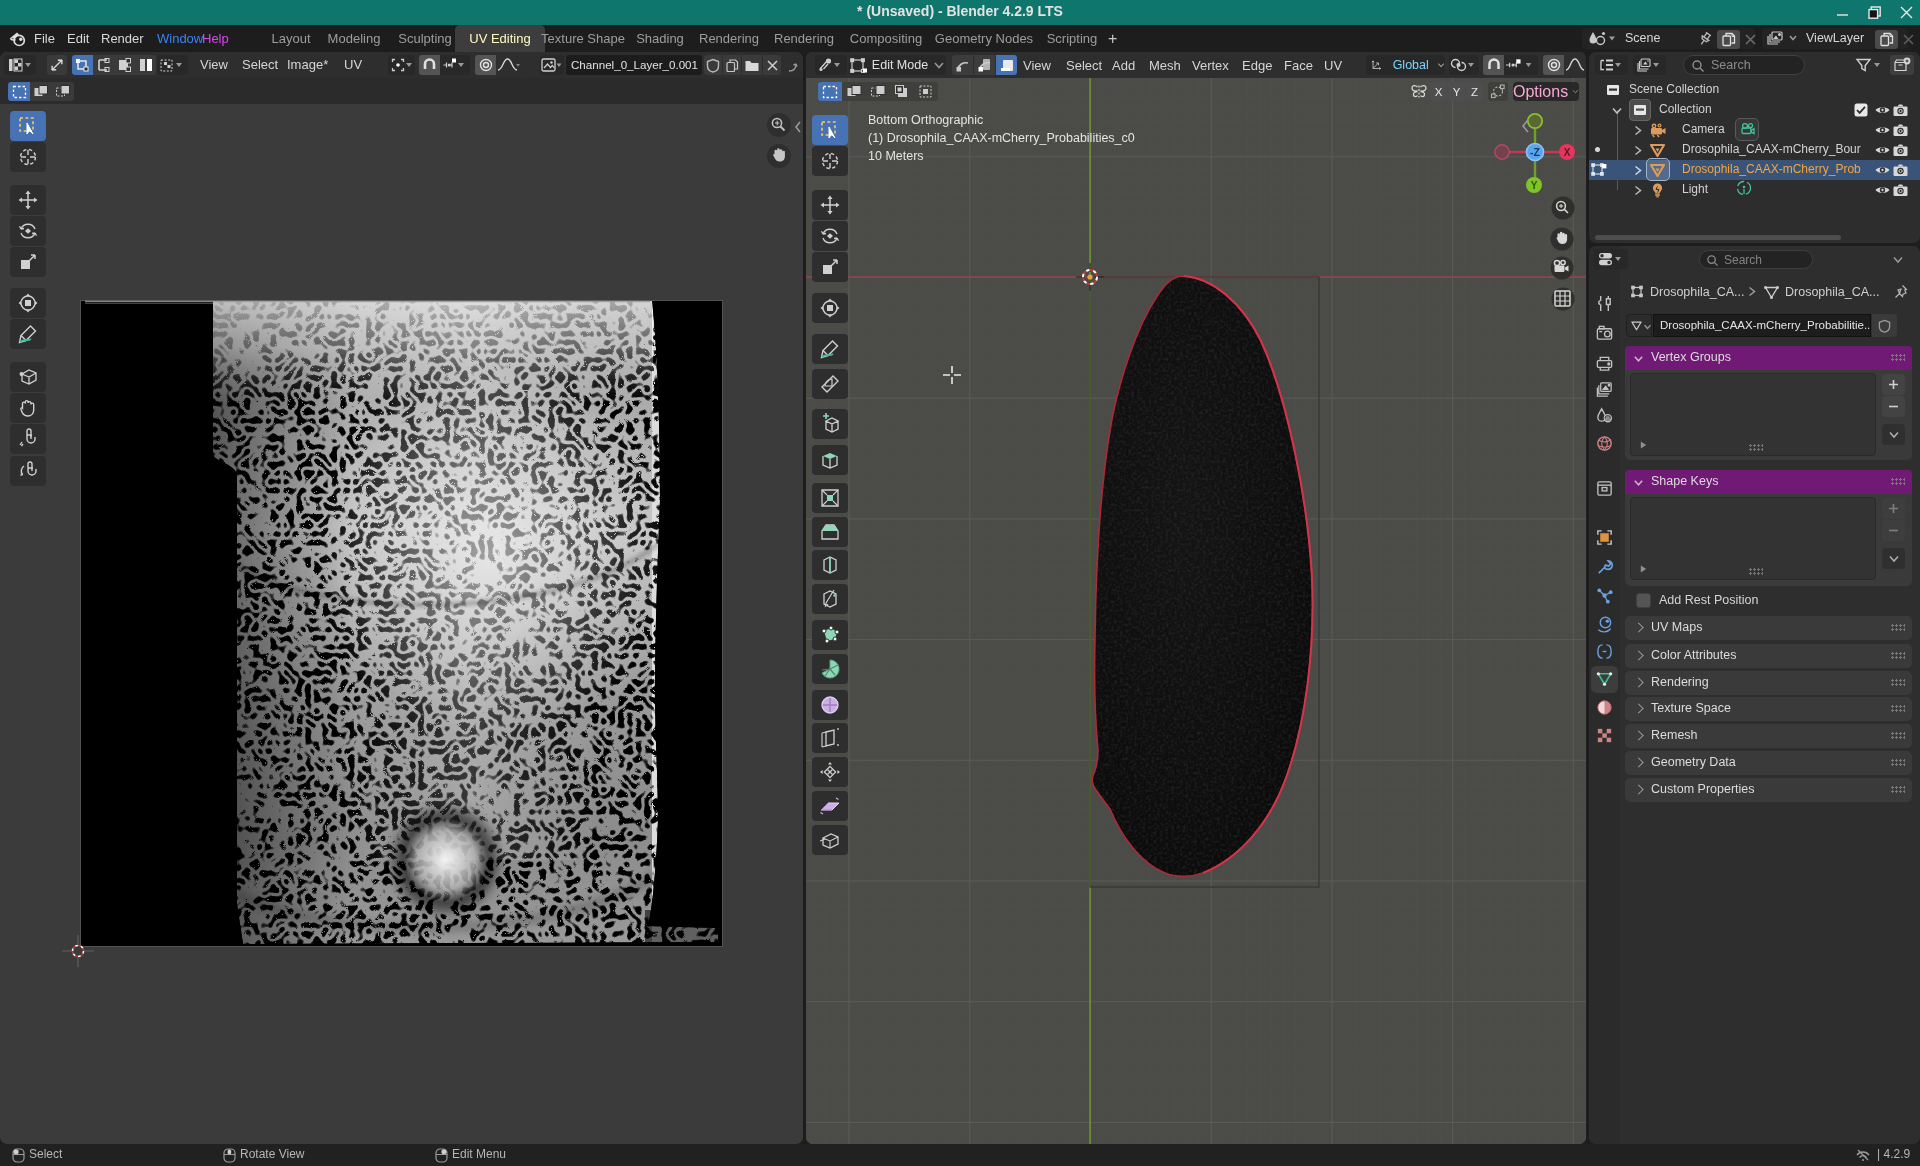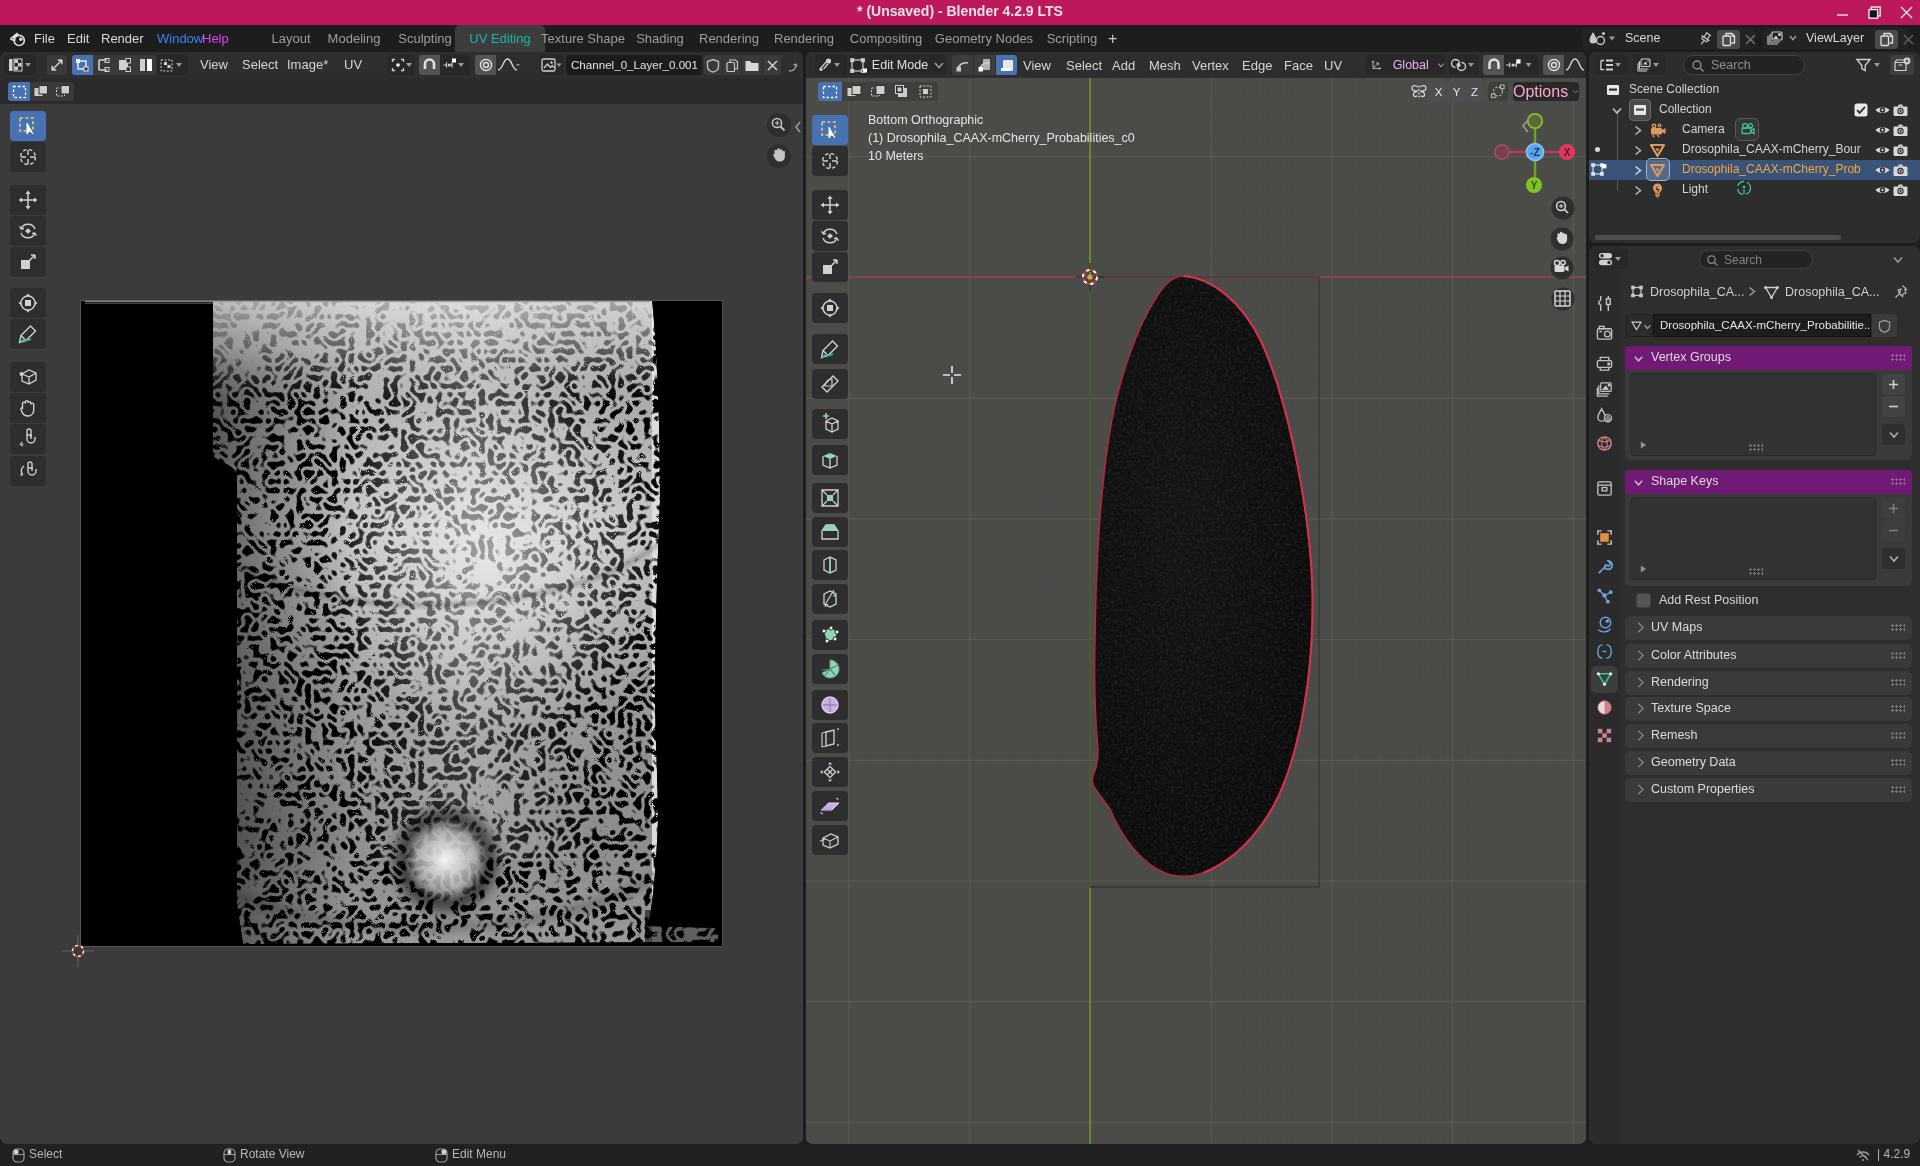--- a/index.html
+++ b/index.html
@@ -1,25 +1,25 @@
 <!DOCTYPE html>
 <html><head><meta charset="utf-8">
 <style>
 *{margin:0;padding:0;box-sizing:border-box}
 html,body{width:1920px;height:1166px;overflow:hidden;background:#1d1d1d;font-family:"Liberation Sans",sans-serif;-webkit-font-smoothing:antialiased}
 #root{position:absolute;inset:0;width:1920px;height:1166px}
 .abs{position:absolute}
 
-#titlebar{position:absolute;left:0;top:0;width:1920px;height:25px;background:#be185d;color:#e3e3e3;font-size:14px;font-weight:bold;text-align:center;line-height:23px}
+#titlebar{position:absolute;left:0;top:0;width:1920px;height:25px;background:#0f766e;color:#e3e3e3;font-size:14px;font-weight:bold;text-align:center;line-height:23px}
 #wbtns{position:absolute;right:7px;top:0;height:25px;display:flex;align-items:center;gap:19px;color:#e8e8e8}
 
 #topbar{position:absolute;left:0;top:25px;width:1920px;height:27px;background:#1d1d1d;color:#c2c2c2;font-size:13px}
 .menu{position:absolute;top:0;height:27px;line-height:27px}
 .tab{position:absolute;top:0;height:27px;line-height:27px;color:#9d9d9d;text-align:center}
-.tab.active{background:#3d3d3d;color:#14b8a6;border-radius:5px 5px 0 0}
+.tab.active{background:#3d3d3d;color:#fef9c3;border-radius:5px 5px 0 0}
 #uvarea{position:absolute;left:0;top:52px;width:803px;height:1092px;background:#3b3b3b;border-radius:7px;overflow:hidden}
 #vparea{position:absolute;left:806px;top:52px;width:780px;height:1092px;background:#4b4b48;border-radius:7px;overflow:hidden}
 #outliner{position:absolute;left:1589px;top:52px;width:331px;height:191px;background:#2d2d2d;border-radius:7px;overflow:hidden}
 #props{position:absolute;left:1589px;top:246px;width:331px;height:898px;background:#2e2e2e;border-radius:7px;overflow:hidden}
 .ehead{position:absolute;left:0;top:0;right:0;height:26px;background:#2e2e2e}
 
 .w{position:absolute;display:flex;align-items:center;justify-content:center}
 .dk{background:#282828;border-radius:4px}
 .tb{left:10px;width:36px;height:30px;background:#2e2e2e;border-radius:4px}
 #uvtools .tb{position:absolute}
@@ -609,21 +609,21 @@
       <div class="menu etxt" style="left:306px;top:0">Add</div>
       <div class="menu etxt" style="left:343px;top:0">Mesh</div>
       <div class="menu etxt" style="left:386px;top:0">Vertex</div>
       <div class="menu etxt" style="left:436px;top:0">Edge</div>
       <div class="menu etxt" style="left:478px;top:0">Face</div>
       <div class="menu etxt" style="left:518px;top:0">UV</div>
       <div class="w dk" style="left:560px;top:3px;width:79px;height:20px;justify-content:flex-start;padding-left:5px">
         <svg width="17" height="16" viewBox="0 0 17 16">
             <path d="M3 2 v11 h11 M3 13 L11 5 M11 5 h-3.5 M11 5 v3.5 M3 2 l-1.5 2 M3 2 l1.5 2 M14 13 l-2-1.5 M14 13 l-2 1.5" fill="none" stroke="#cfcfcf" stroke-width="1.2"></path>
           </svg>
-        <span style="color:#f0abfc;font-size:12.5px;margin-left:10px">Global</span>
+        <span style="color:#7dd3fc;font-size:12.5px;margin-left:10px">Global</span>
         <svg width="12" height="10" viewBox="0 0 12 10" style="margin-left:8px">
             <path d="M2 3 l4 4.5 4-4.5" fill="none" stroke="#9a9a9a" stroke-width="1.5"></path>
           </svg>
       </div>
       <div class="w dk" style="left:643px;top:3px;width:30px;height:20px">
           <svg width="28" height="16" viewBox="0 0 28 16">
             <g fill="none" stroke="#cfcfcf" stroke-width="1.4">
               <path d="M5.5 10.5 a4 4 0 1 1 4-4"></path>
               <path d="M11.5 5.5 a4 4 0 1 1 -4 4"></path>
               <circle cx="8.5" cy="8" r="1.4" fill="#cfcfcf"></circle>

